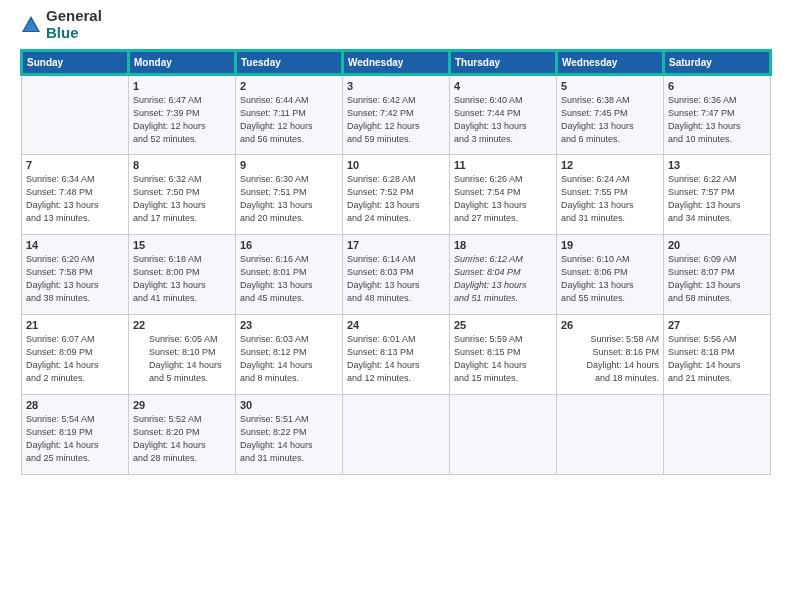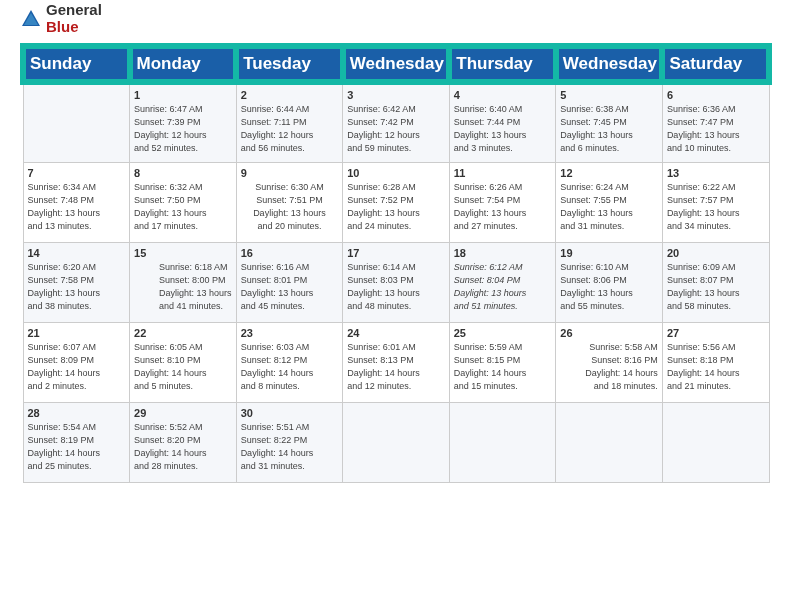--- a/index.html
+++ b/index.html
@@ -6,21 +6,21 @@
     body {
       font-family: Arial, sans-serif;
       background: #fff;
       width: 792px;
       height: 612px;
       overflow: hidden;
     }
     .page {
       width: 792px;
       height: 474px;
-      padding: 2px 20px 10px 20px;
+      padding: 8px 20px 10px 20px;
       background: #fff;
     }
     .header {
       display: flex;
       justify-content: space-between;
       align-items: flex-start;
       margin-bottom: 8px;
     }
     .logo {
       display: flex;
@@ -32,21 +32,21 @@
       line-height: 1.1;
     }
     .logo-general {
       font-size: 15px;
       font-weight: bold;
       color: #333;
     }
     .logo-blue {
       font-size: 15px;
       font-weight: bold;
-      color: #b91c1c;
+      color: #0f766e;
     }
     .logo-icon {
       width: 22px;
       height: 22px;
       margin-right: 4px;
     }
     .title-block {
       text-align: right;
     }
     .month-title {
@@ -60,25 +60,25 @@
       color: #555;
     }
     table {
       width: 100%;
       border-collapse: collapse;
       table-layout: fixed;
     }
     thead tr th {
       background-color: #1a5fa8;
       color: #fff;
-      font-size: 17px;
+      font-size: 10px;
       font-weight: bold;
       padding: 5px 4px;
       text-align: left;
-      border: 6px solid #14b8a6;
+      border: 3px solid #14b8a6;
     }
     tbody tr td {
       vertical-align: top;
       padding: 4px 4px 3px 4px;
       border: 1px solid #ccc;
       font-size: 9.5px;
       color: #333;
       height: 80px;
     }
     tbody tr:nth-child(odd) td {
@@ -190,21 +190,21 @@
           </td>
           <td>
             <span class="day-num">8</span>
             <div class="day-info" style="white-space: pre-line;">Sunrise: 6:32 AM
 Sunset: 7:50 PM
 Daylight: 13 hours
 and 17 minutes.</div>
           </td>
           <td>
             <span class="day-num">9</span>
-            <div class="day-info" style="white-space: pre-line; text-align: center;">Sunrise: 6:30 AM
+            <div class="day-info" style="white-space: pre-line;">Sunrise: 6:30 AM
 Sunset: 7:51 PM
 Daylight: 13 hours
 and 20 minutes.</div>
           </td>
           <td>
             <span class="day-num">10</span>
             <div class="day-info" style="white-space: pre-line;">Sunrise: 6:28 AM
 Sunset: 7:52 PM
 Daylight: 13 hours
 and 24 minutes.</div>
@@ -234,21 +234,21 @@
         <tr>
           <td>
             <span class="day-num">14</span>
             <div class="day-info" style="white-space: pre-line;">Sunrise: 6:20 AM
 Sunset: 7:58 PM
 Daylight: 13 hours
 and 38 minutes.</div>
           </td>
           <td>
             <span class="day-num">15</span>
-            <div class="day-info" style="white-space: pre-line; margin-left: 25px;">Sunrise: 6:18 AM
+            <div class="day-info" style="white-space: pre-line;">Sunrise: 6:18 AM
 Sunset: 8:00 PM
 Daylight: 13 hours
 and 41 minutes.</div>
           </td>
           <td>
             <span class="day-num">16</span>
             <div class="day-info" style="white-space: pre-line;">Sunrise: 6:16 AM
 Sunset: 8:01 PM
 Daylight: 13 hours
 and 45 minutes.</div>
@@ -285,21 +285,21 @@
         <tr>
           <td>
             <span class="day-num">21</span>
             <div class="day-info" style="white-space: pre-line;">Sunrise: 6:07 AM
 Sunset: 8:09 PM
 Daylight: 14 hours
 and 2 minutes.</div>
           </td>
           <td>
             <span class="day-num">22</span>
-            <div class="day-info" style="white-space: pre-line;">Sunrise: 6:05 AM
+            <div class="day-info" style="white-space: pre-line; margin-left: 16px;">Sunrise: 6:05 AM
 Sunset: 8:10 PM
 Daylight: 14 hours
 and 5 minutes.</div>
           </td>
           <td>
             <span class="day-num">23</span>
             <div class="day-info" style="white-space: pre-line;">Sunrise: 6:03 AM
 Sunset: 8:12 PM
 Daylight: 14 hours
 and 8 minutes.</div>

